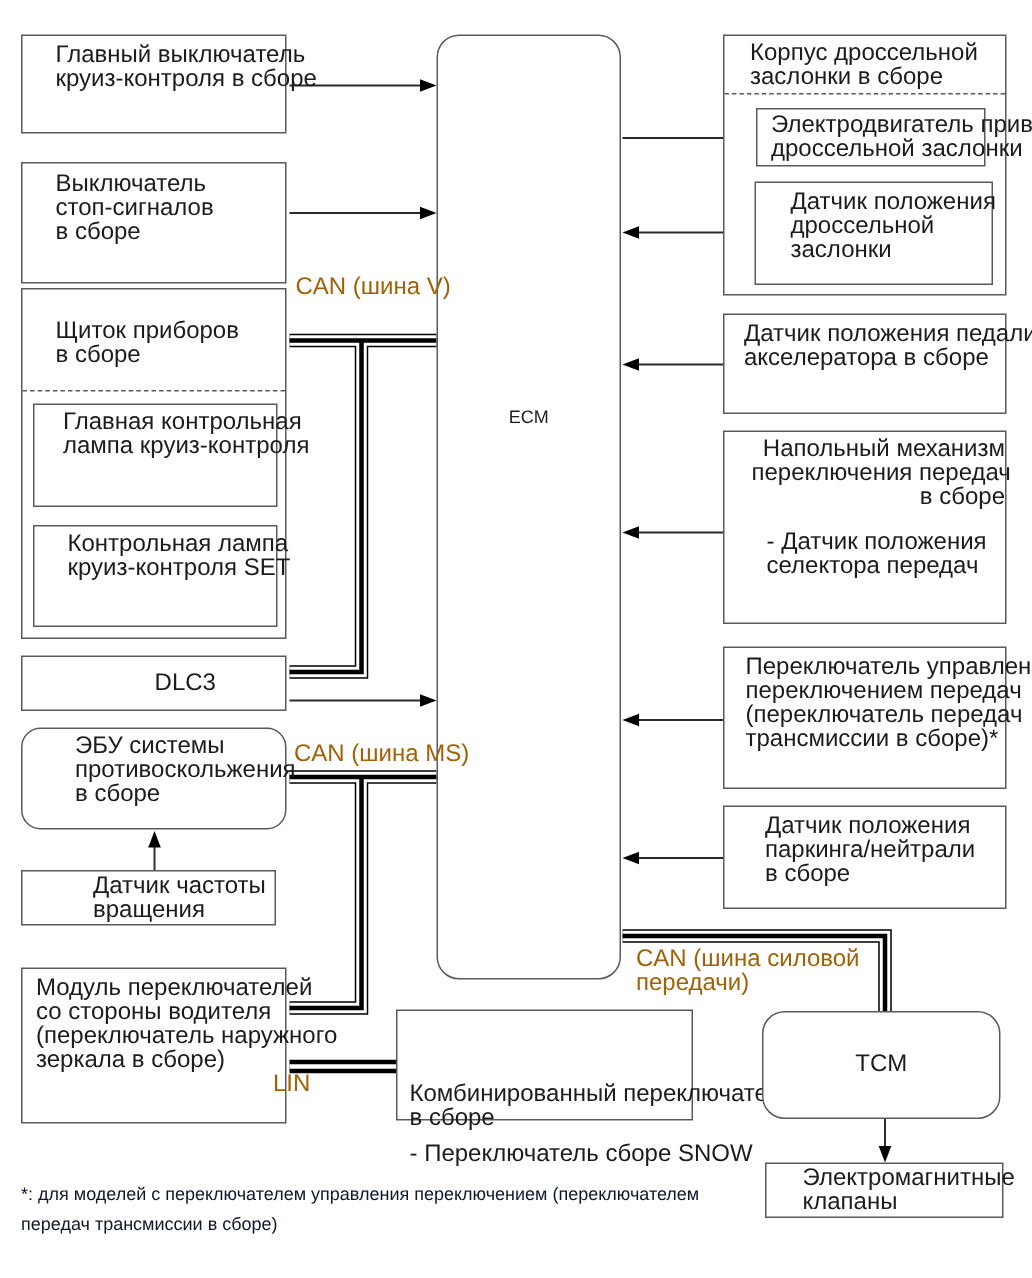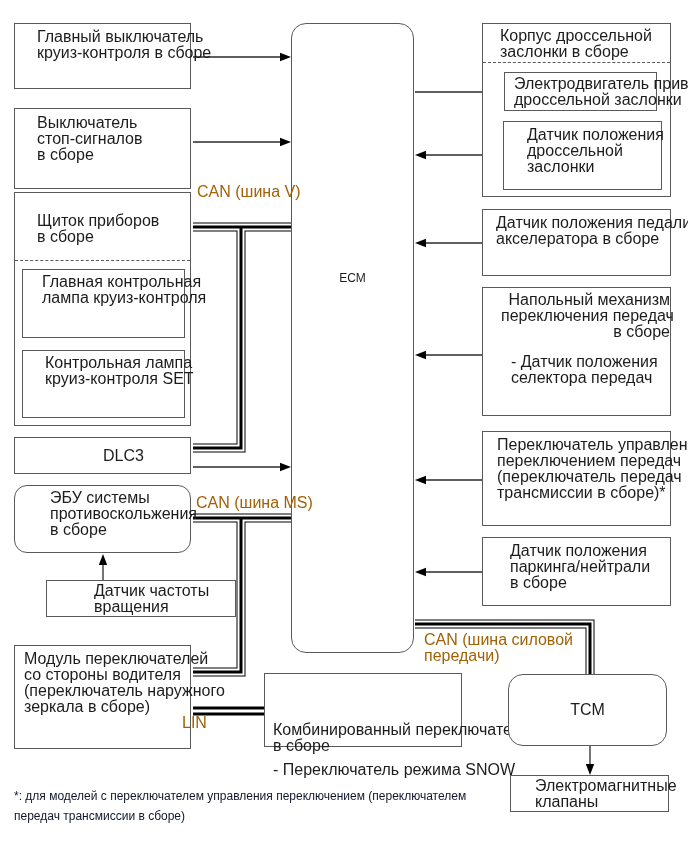--- a/index.html
+++ b/index.html
@@ -132,21 +132,21 @@
   <div class="box center-flex" style="left:14px;top:437px;width:177px;height:37px;padding-left:42px;">
     <div class="txt">DLC3</div>
   </div>
 
   <div class="box rounded" style="left:14px;top:485px;width:177px;height:68px;">
     <div class="txt" style="padding:4px 0 0 35px;">ЭБУ системы
 противоскольжения
 в сборе</div>
   </div>
 
-  <div class="box" style="left:14px;top:580px;width:190px;height:37px;margin-left:32px;">
+  <div class="box" style="left:14px;top:580px;width:170px;height:37px;">
     <div class="txt" style="padding:2px 0 0 47px;">Датчик частоты
 вращения</div>
   </div>
 
   <div class="box rounded" style="left:291px;top:23px;width:123px;height:630px;border-radius:15px;">
     <div class="ecm-label">ECM</div>
   </div>
 
   <div class="box" style="left:14px;top:645px;width:177px;height:104px;">
     <div class="txt" style="padding:5px 0 0 9px;">Модуль переключателей
@@ -192,21 +192,21 @@
 
   <div class="box" style="left:482px;top:537px;width:189px;height:69px;">
     <div class="txt" style="padding:5px 0 0 27px;">Датчик положения
 паркинга/нейтрали
 в сборе</div>
   </div>
 
   <div class="box" style="left:264px;top:673px;width:198px;height:74px;">
     <div class="txt" style="padding:4px 0 0 8px;margin-top:44px;">Комбинированный переключатель
 в сборе</div>
-    <div class="txt" style="padding:8px 0 0 8px;">- Переключатель режима SNOW</div>
+    <div class="txt" style="padding:8px 0 0 8px;">- Переключатель сборе SNOW</div>
   </div>
 
   <div class="box rounded center-flex" style="left:508px;top:674px;width:159px;height:72px;border-radius:15px;text-align:right;">
     <div class="txt">TCM</div>
   </div>
 
   <div class="box" style="left:510px;top:775px;width:159px;height:37px;">
     <div class="txt" style="padding:2px 0 0 24px;">Электромагнитные
 клапаны</div>
   </div>

